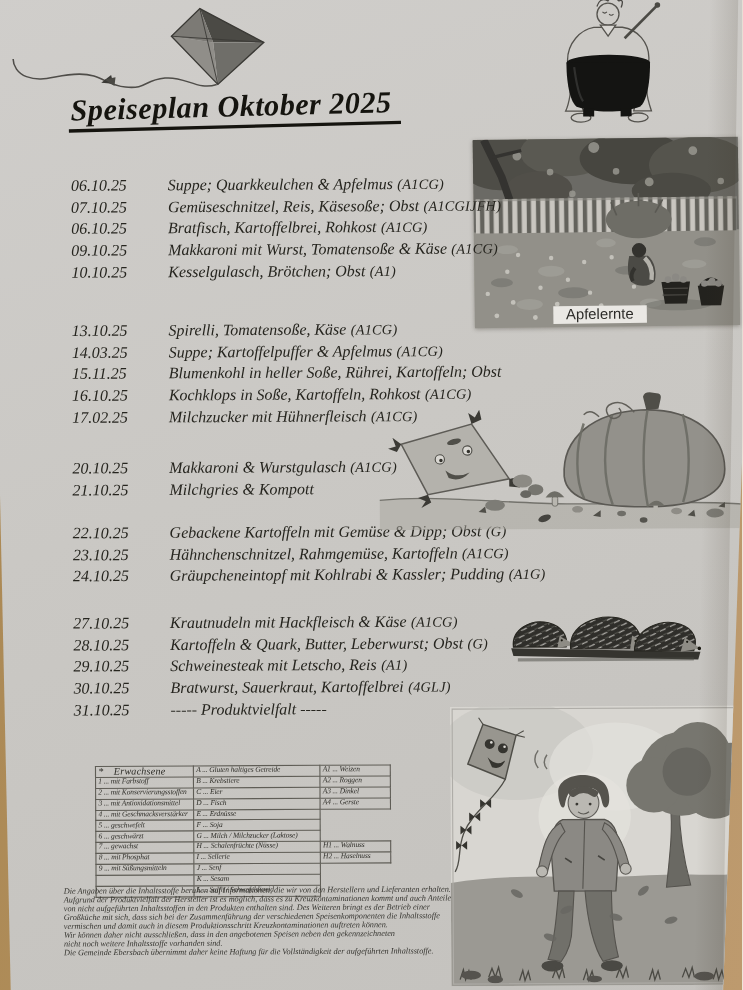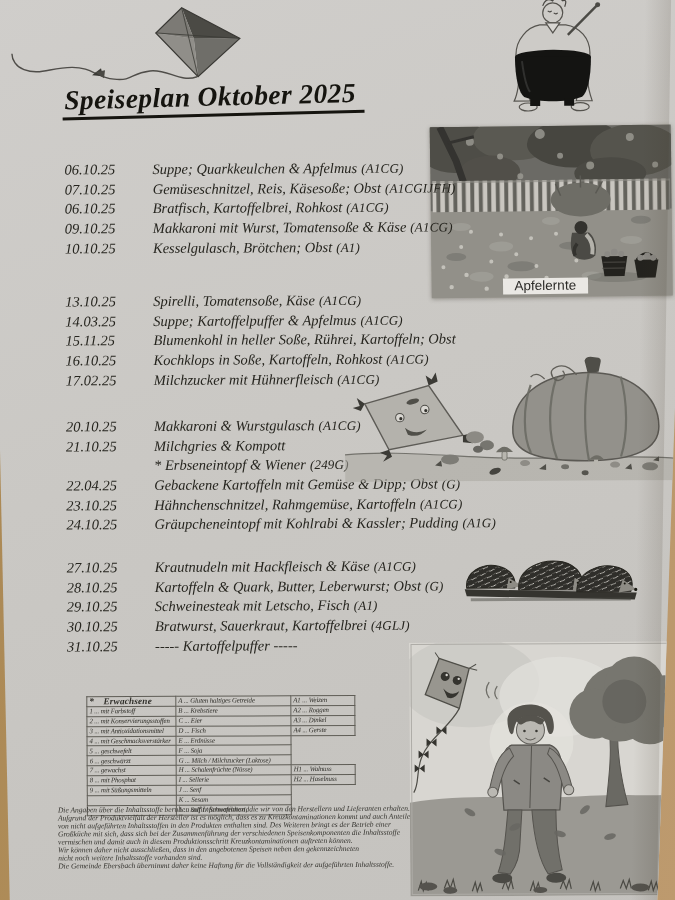--- a/index.html
+++ b/index.html
@@ -27,21 +27,21 @@
          box-shadow:0 1px 4px rgba(40,35,25,.35);background:#9a988f;}
   .photo svg{display:block;}
   .caption{position:absolute;left:50%;bottom:3px;transform:translateX(-58%);
          background:#eae8e4;padding:0 12px 1px 12px;font-family:"Liberation Sans",sans-serif;
          font-size:13.5px;color:#2c2b28;white-space:nowrap;}
   table.alg{left:85px;top:695px;border-collapse:collapse;table-layout:fixed;width:268px;
          font-style:italic;color:#2f2e29;position:absolute;}
   table.alg td{border:1px solid #5f5d56;padding:0 2px;height:8.9px;font-size:6.8px;
          line-height:8.5px;white-space:nowrap;overflow:hidden;letter-spacing:-.1px;}
   table.alg td.blank{border:none;}
-  table.alg tr.head td:first-child{font-size:9.2px;font-weight:bold;letter-spacing:.2px;}
+  table.alg tr.head td:first-child{font-size:9.2px;font-weight:normal;letter-spacing:.2px;}
   .disc{left:56px;top:805px;width:362px;}
   .dline{font-size:7.5px;line-height:8px;font-style:italic;color:#35342f;white-space:nowrap;}
 </style>
 </head>
 <body>
 
 <div class="stage">
   <div class="paper">
     <div class="content">
 
@@ -227,25 +227,24 @@
     <span class="mmeal"><span>Makkaroni &amp; Wurstgulasch</span><span class="mcodes">(A1CG)</span></span>
   </div>
 
   <div class="mrow">
     <span class="mdate">21.10.25</span>
     <span class="mmeal"><span>Milchgries &amp; Kompott</span><span class="mcodes"></span></span>
   </div>
 
   <div class="mrow">
     <span class="mdate"></span>
-    <span class="mmeal"><span>* Erbseneintopf &amp; Wiener</span><span class="mcodes">(249G)</span></span>
-  </div>
-
-  <div class="mrow">
-    <span class="mdate">22.04.25</span>
+  </div>
+
+  <div class="mrow">
+    <span class="mdate">22.10.25</span>
     <span class="mmeal"><span>Gebackene Kartoffeln mit Gemüse &amp; Dipp; Obst</span><span class="mcodes">(G)</span></span>
   </div>
 
   <div class="mrow">
     <span class="mdate">23.10.25</span>
     <span class="mmeal"><span>Hähnchenschnitzel, Rahmgemüse, Kartoffeln</span><span class="mcodes">(A1CG)</span></span>
   </div>
 
   <div class="mrow">
     <span class="mdate">24.10.25</span>
@@ -258,31 +257,31 @@
     <span class="mmeal"><span>Krautnudeln mit Hackfleisch &amp; Käse</span><span class="mcodes">(A1CG)</span></span>
   </div>
 
   <div class="mrow">
     <span class="mdate">28.10.25</span>
     <span class="mmeal"><span>Kartoffeln &amp; Quark, Butter, Leberwurst; Obst</span><span class="mcodes">(G)</span></span>
   </div>
 
   <div class="mrow">
     <span class="mdate">29.10.25</span>
-    <span class="mmeal"><span>Schweinesteak mit Letscho, Fisch</span><span class="mcodes">(A1)</span></span>
+    <span class="mmeal"><span>Schweinesteak mit Letscho, Reis</span><span class="mcodes">(A1)</span></span>
   </div>
 
   <div class="mrow">
     <span class="mdate">30.10.25</span>
     <span class="mmeal"><span>Bratwurst, Sauerkraut, Kartoffelbrei</span><span class="mcodes">(4GLJ)</span></span>
   </div>
 
   <div class="mrow">
     <span class="mdate">31.10.25</span>
-    <span class="mmeal"><span>----- Kartoffelpuffer -----</span><span class="mcodes"></span></span>
+    <span class="mmeal"><span>----- Produktvielfalt -----</span><span class="mcodes"></span></span>
   </div>
 </div>
 
       <svg class="abs" style="left:345px;top:356px" width="330" height="126" viewBox="0 0 330 126">
         <path d="M0,99 C50,94 110,102 170,103 C230,104 290,100 330,104 L330,126 L0,126 Z" fill="#a9a7a1" opacity=".55"></path>
         <path d="M0,99 C50,94 110,102 170,103 C230,104 290,100 330,104" stroke="#73726c" stroke-width="1.2" fill="none"></path>
         <polygon points="20,48 84,30 118,80 44,94" fill="#b4b2ac" stroke="#5d5b56" stroke-width="1.4"></polygon>
         <g fill="#3b3a35">
           <path d="M20,48 l-8,-6 l3,8 l-7,2 l8,3 z"></path>
           <path d="M84,30 l-3,-10 l6,4 l4,-7 l2,9 z"></path>

